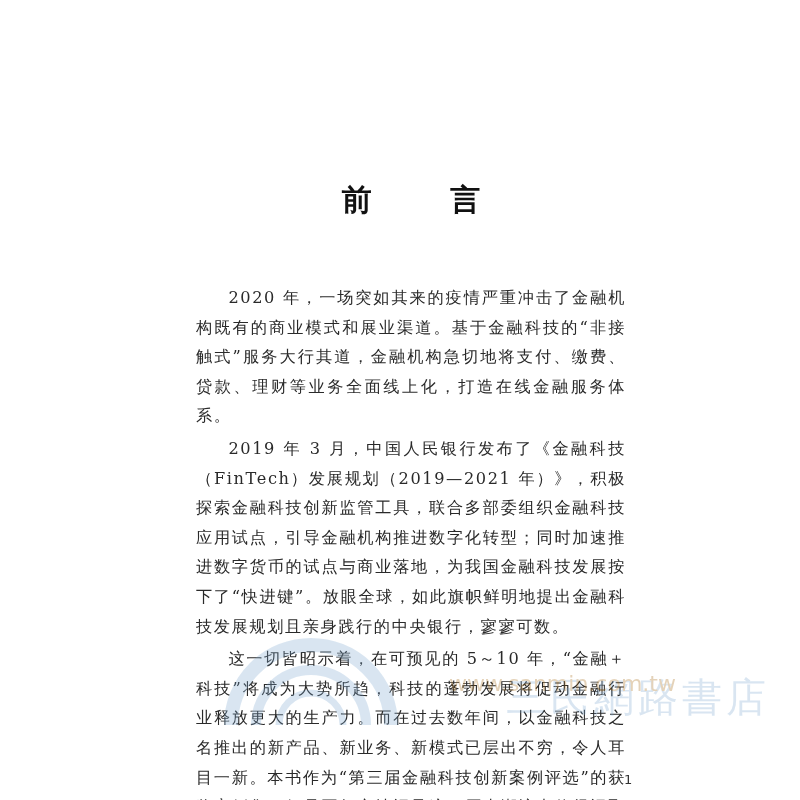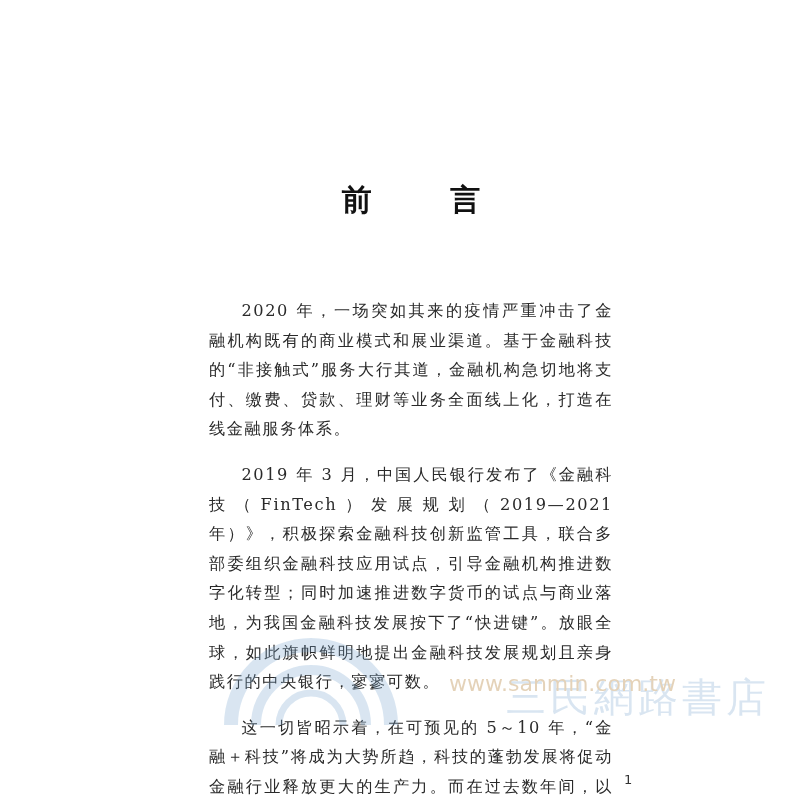--- a/index.html
+++ b/index.html
@@ -12,21 +12,21 @@
     .title {
       position: absolute; top: 180px; left: 0; width: 800px; text-align: center;
       font-size: 30px; font-weight: bold; letter-spacing: 34px; text-indent: 34px;
       color: #111;
     }
     .body-text {
       position: absolute; left: 182px; top: 280px; width: 436px;
       font-size: 16.2px; line-height: 29.6px; text-align: justify;
       color: #2a2a2a; letter-spacing: 1.6px;
     }
-    .body-text p { margin: 16px; text-indent: 2em; }
+    .body-text p { margin: 3px; text-indent: 2em; }
     .page-number {
       position: absolute; left: 613px; top: 772px;
       font-size: 13px; color: #333;
       font-family: "DejaVu Sans", "Liberation Sans", sans-serif;
     }
     .watermark {
       position: absolute; left: 210px; top: 615px; width: 440px; height: 110px;
       pointer-events: none; opacity: 0.28;
     }
     .wm-logo {

